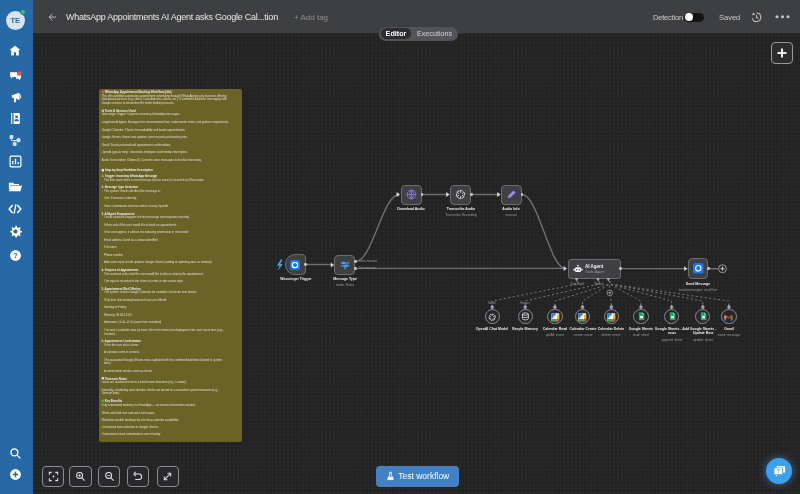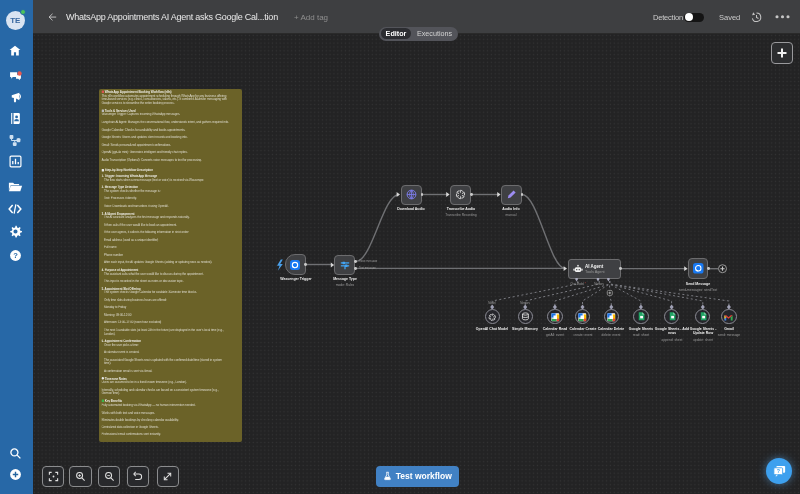--- a/index.html
+++ b/index.html
@@ -28,21 +28,21 @@
 #noteinner p { margin:0 0 7.9px 0; white-space:nowrap; overflow:hidden; }
 #noteinner p.tight { margin:0; }
 #noteinner .h { font-weight:bold; color:rgba(255,255,255,0.88); }
 #noteinner .sec { margin-top:2.4px; }
 #noteinner .ind { padding-left:5px; }
 #noteinner .kb { margin-bottom:7.4px; }
 #noteinner .mg { margin:0; height:9px; }
 .em { display:inline-block; width:5px; height:5px; border-radius:1px; vertical-align:-0.5px; }
 
 .cbtn { position:absolute; top:465.5px; width:22.3px; height:21.5px; border:1.2px solid #8b8c8e; border-radius:4px; background:#28292c; z-index:20; }
-#testbtn { left:376px; top:465.5px; width:83px; height:21px; background:#4181c4; border-radius:4px; color:#fff; font-weight:bold; font-size:8.5px; text-align:center; line-height:21px; z-index:20; }
+#testbtn { left:376px; top:465.5px; width:83px; height:21px; background:#4181c4; border-radius:4px; color:#fff; font-weight:normal; font-size:8.5px; text-align:center; line-height:21px; z-index:20; }
 #chatfab { left:766px; top:458px; width:26px; height:26px; border-radius:50%; background:#3da0ee; box-shadow:0 0 9px rgba(90,170,240,0.55); z-index:20; }
 #plusbox { left:770.5px; top:42px; width:22.5px; height:22px; border:1.8px solid #99999c; border-radius:4px; background:#2c2d2f; z-index:20; }
 svg.lay { position:absolute; left:0; top:0; z-index:8; overflow:visible; }
 </style>
 </head>
 <body>
 <div class="abs" id="canvas">
 <svg width="767" height="460" style="position:absolute;left:0;top:0;">
 <defs>
         <pattern id="dots" x="0" y="0" width="3.84" height="3.84" patternUnits="userSpaceOnUse">

